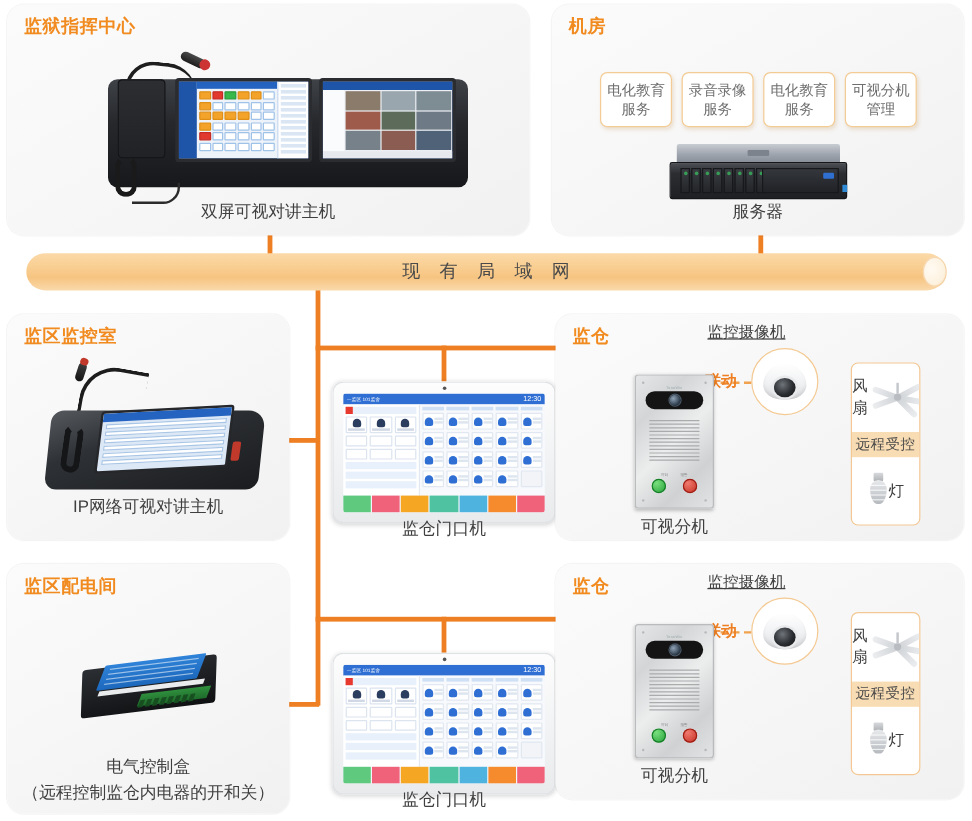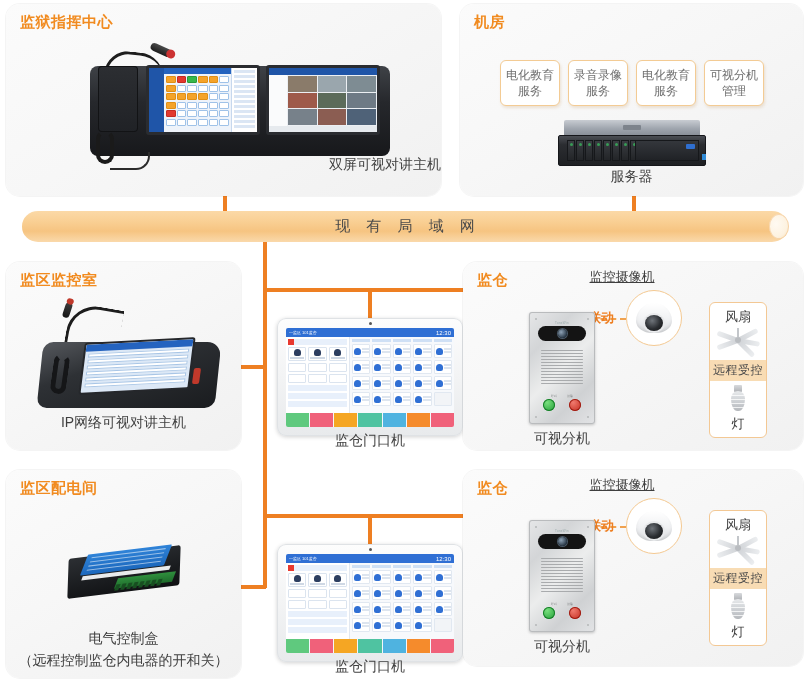--- a/index.html
+++ b/index.html
@@ -267,21 +267,21 @@
   .dashline { position:absolute; border-top:2px dashed #f0a24f; }
   .dashvert { position:absolute; border-left:2px dashed #f0a24f; }
   .lianLabel { position:absolute; font-size:13px; font-weight:bold; color:#ee7f22; white-space:nowrap; }
 
   
   .rcpanel {
     position:absolute; width:58px; height:136px;
     background:#fff; border:1.5px solid #f3c894; border-radius:6px;
     display:flex; flex-direction:column; overflow:hidden;
   }
-  .rcpanel .seg { flex:1; display:flex; flex-direction:column; align-items:center; justify-content:center; }
+  .rcpanel .seg { flex:1; display:flex; flex-direction:row; align-items:center; justify-content:center; }
   .rcpanel .lbl { font-size:13px; color:#3f3f3f; }
   .rcpanel .band {
     background:#f8dcb4; text-align:center; font-size:12px; color:#4a4a4a;
     padding:2px 0; letter-spacing:.5px;
   }
   .fanicon { position:relative; width:46px; height:26px; margin-top:2px; }
   .fanicon .hub { position:absolute; left:50%; top:9px; margin-left:-3px; width:6px; height:6px; background:#b9bcc0; border-radius:50%; z-index:3; }
   .fanicon .rod { position:absolute; left:50%; top:0; margin-left:-1px; width:2px; height:9px; background:#c3c6ca; }
   .fanicon .bl {
     position:absolute; left:50%; top:10px; width:22px; height:5px;
@@ -431,21 +431,21 @@
               <i class="vid" style="background:#77818a"></i>
                 <i class="vid" style="background:#8b5d52"></i>
                 <i class="vid" style="background:#4f6278"></i>
             </div>
           </div>
           <div class="foot"></div>
         </div>
       </div>
     </div>
 
-    <div class="caption" style="top:152px;text-align:right;">双屏可视对讲主机</div>
+    <div class="caption" style="top:164px;">双屏可视对讲主机</div>
   </div>
 
   <div class="panel" style="left:460px; top:4px; width:343px; height:192px;">
     <div class="panel-title">机房</div>
 
     <div id="svc-row">
       <div class="chip">
         <span>电化教育</span>
         <span>服务</span>
       </div>

